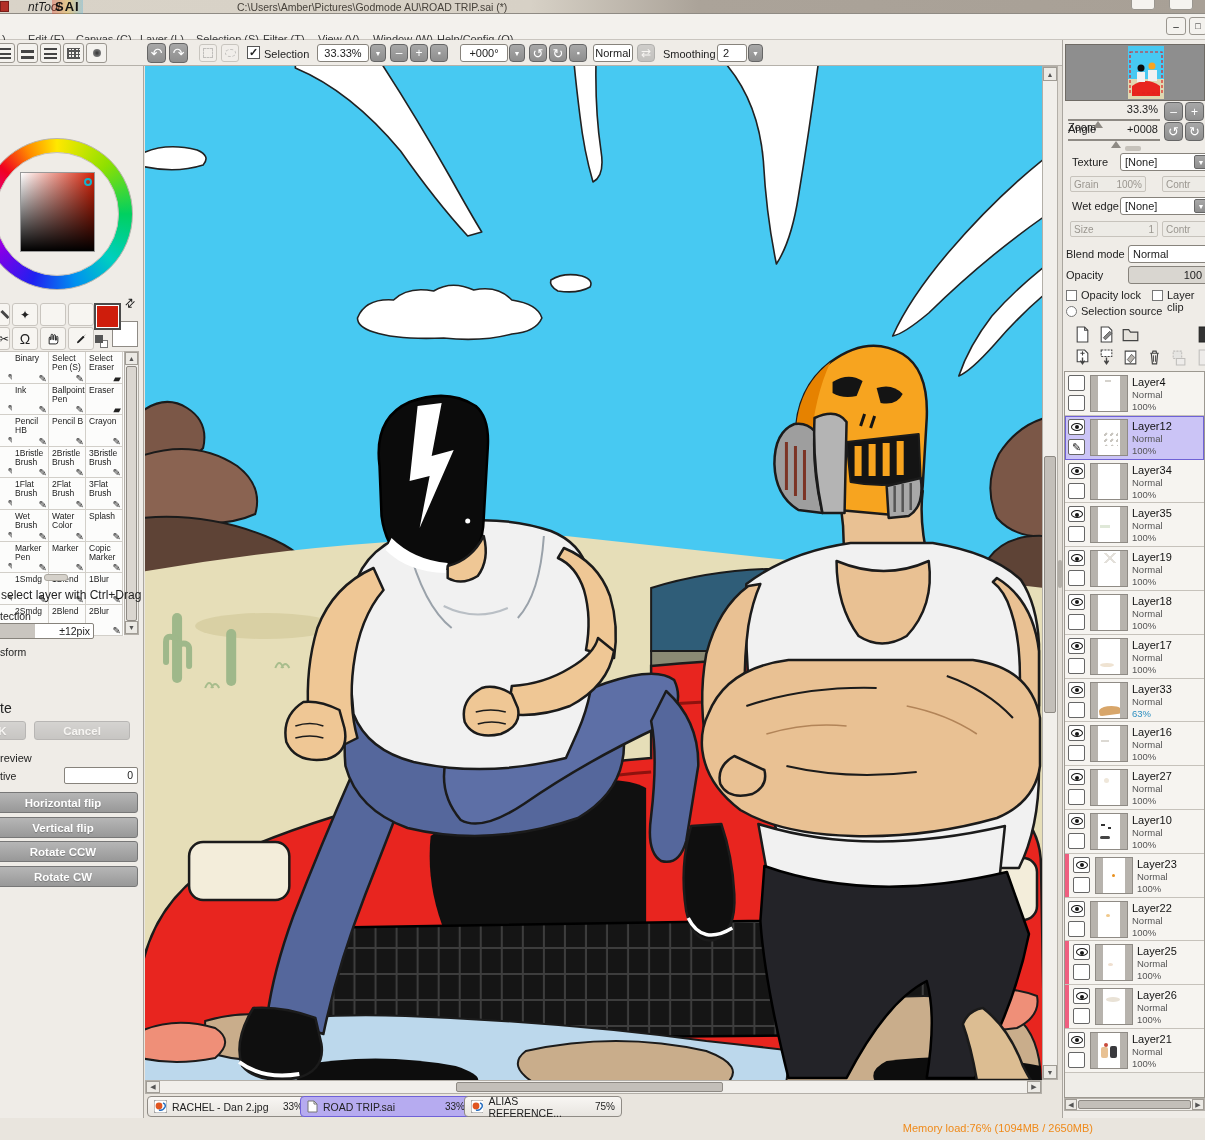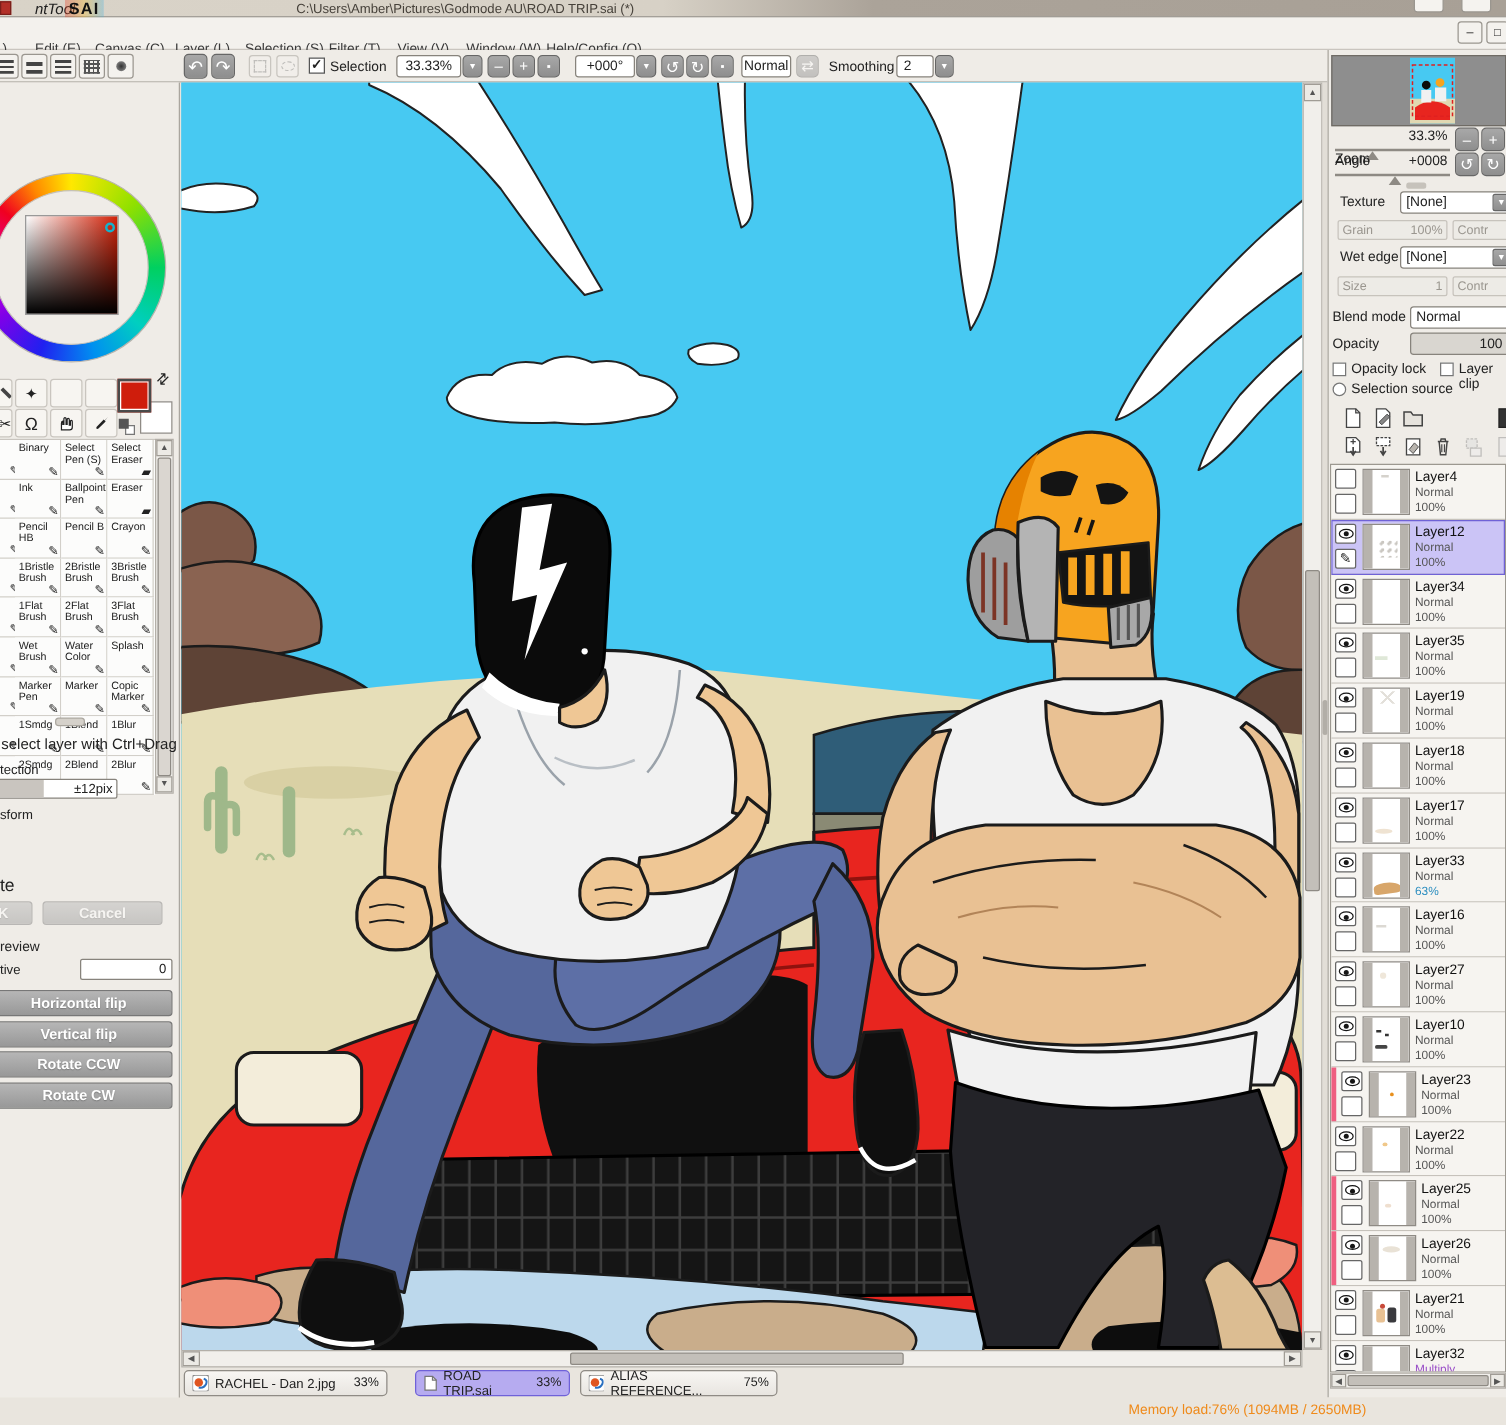--- a/index.html
+++ b/index.html
@@ -424,21 +424,21 @@
 <div class="abs" style="left:1068px;top:139px;width:92px;height:2px;background:#8e8a84"></div>
 <div class="slidermark" style="left:1111px;top:141px"></div>
 <div class="btn3d" style="left:1164px;top:122px;width:19px;height:19px;font-size:13px">↺</div>
 <div class="btn3d" style="left:1185px;top:122px;width:19px;height:19px;font-size:13px">↻</div>
 <div class="abs" style="left:1125px;top:146px;width:16px;height:5px;background:#c6c2bb;border-radius:2px"></div>
 <span class="rlabel" style="left:1072px;top:156px">Texture</span>
 <div class="combo" style="left:1120px;top:153px;width:90px;height:18px">
     <span>[None]</span>
     <span class="dd">▼</span>
   </div>
-<div class="rgray" style="left:1070px;top:176px;width:88px;height:16px">
+<div class="rgray" style="left:1070px;top:176px;width:76px;height:16px">
     <span>Grain</span>
     <span>100%</span>
   </div>
 <div class="rgray" style="left:1162px;top:176px;width:46px;height:16px">
     <span>Contr</span>
   </div>
 <span class="rlabel" style="left:1072px;top:200px">Wet edge</span>
 <div class="combo" style="left:1120px;top:197px;width:90px;height:18px">
     <span>[None]</span>
     <span class="dd">▼</span>
@@ -691,48 +691,38 @@
     <span class="lth">
           <i style="position:absolute;left:10px;top:14px;width:7px;height:11px;background:#e8c193;border-radius:2px"></i>
           <i style="position:absolute;left:19px;top:13px;width:7px;height:12px;background:#3a3a3e;border-radius:2px"></i>
           <i style="position:absolute;left:13px;top:10px;width:4px;height:4px;background:#c84a3a;border-radius:50%"></i>
         </span>
     <span class="lname">Layer21</span>
         <span class="lmode">Normal</span>
         <span class="lop">100%</span>
       </div>
     </div>
-  <div class="lrow">
-      <div class="rinner">
-    <span class="eye on"></span>
-        <span class="sub"></span>
-    <span class="lth"></span>
-    <span class="lname">Layer32</span>
-        <span class="lmode mult">Multiply</span>
-        <span class="lop"></span>
-      </div>
-    </div>
 </div>
 
 <div class="sb" style="left:1064px;top:1098px;width:141px;height:13px">
   <div class="sbarrow" style="left:0;top:0;width:12px;height:11px">◀</div>
   <div class="sbthumb" style="left:13px;top:1px;width:113px;height:9px"></div>
   <div class="sbarrow" style="right:0;top:0;width:12px;height:11px">▶</div>
 </div>
 
 <div class="dtab" style="left:147px;width:163px">
   <svg width="13" height="13">
       <rect width="13" height="13" rx="2" fill="#fff" stroke="#888"></rect>
       <circle cx="5" cy="6" r="3.4" fill="#e05520"></circle>
       <path d="M5,10 Q9,11 11,7 Q12,4 9,3" fill="none" stroke="#2a70c0" stroke-width="1.6"></path>
     </svg>
   <span>RACHEL - Dan 2.jpg</span>
   <span class="pct">33%</span>
 </div>
-<div class="dtab active" style="left:332px;width:124px">
+<div class="dtab active" style="left:300px;width:172px">
   <svg width="11" height="13">
       <path d="M1,1 H7 L10,4 V12 H1 Z" fill="#fff" stroke="#777"></path>
       <path d="M7,1 V4 H10" fill="none" stroke="#777"></path>
     </svg>
   <span>ROAD TRIP.sai</span>
   <span class="pct">33%</span>
 </div>
 <div class="dtab" style="left:464px;width:158px">
   <svg width="13" height="13">
       <rect width="13" height="13" rx="2" fill="#fff" stroke="#888"></rect>

